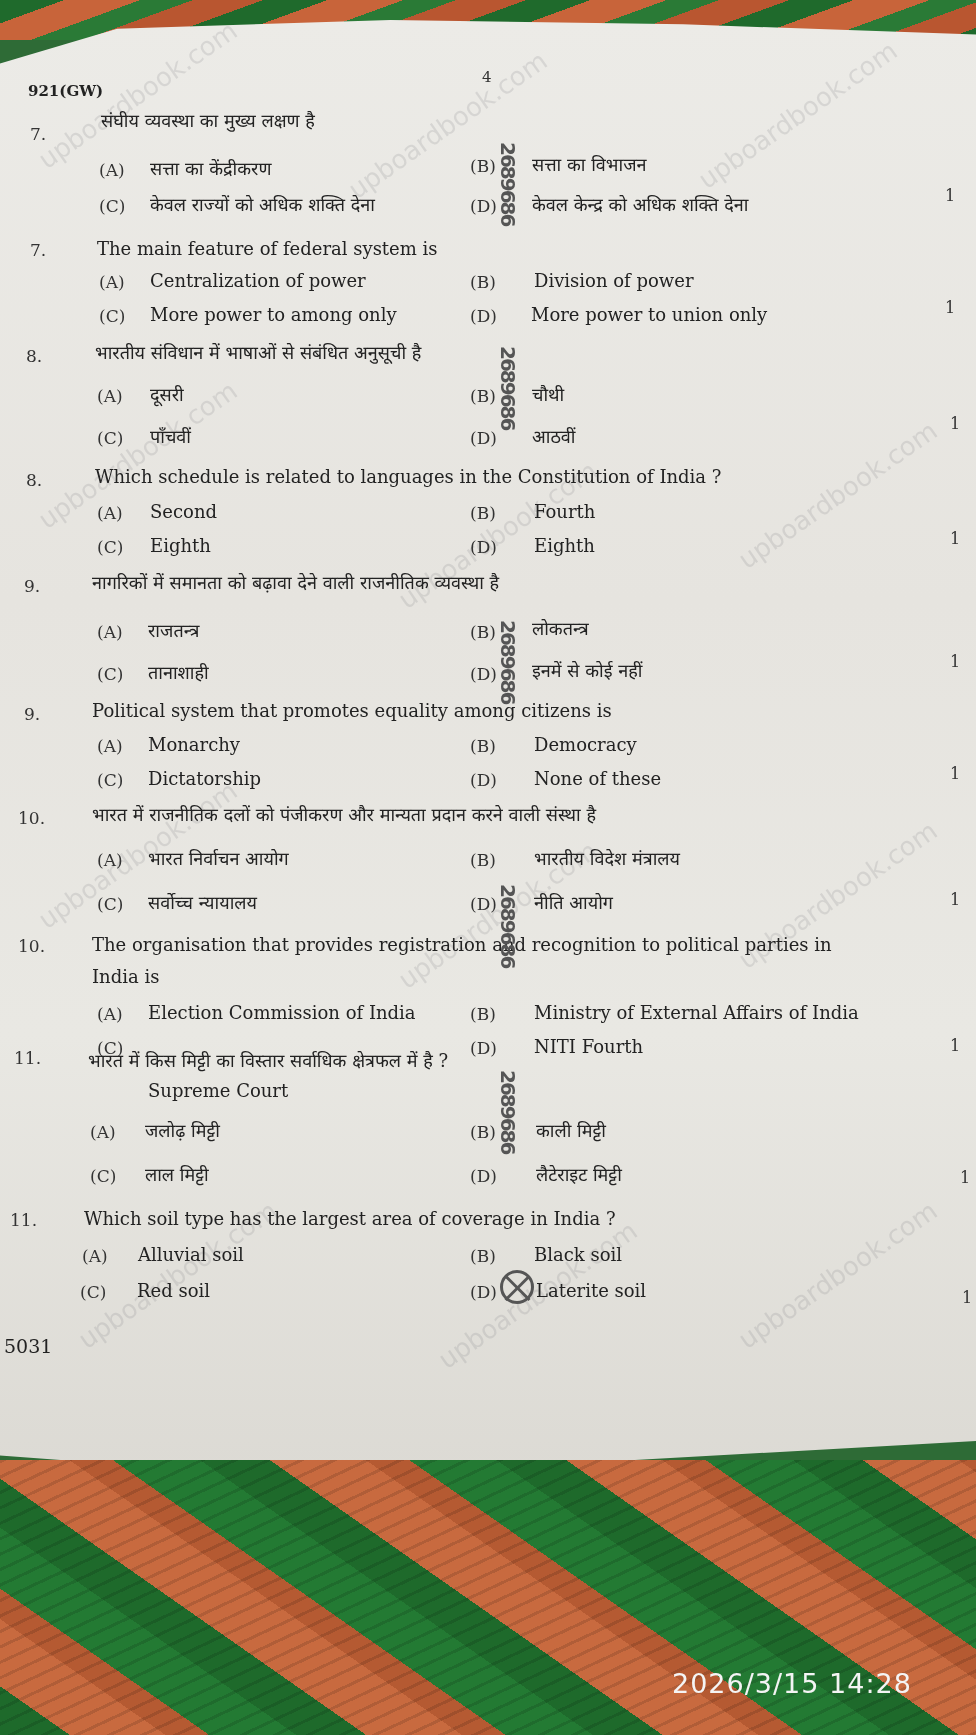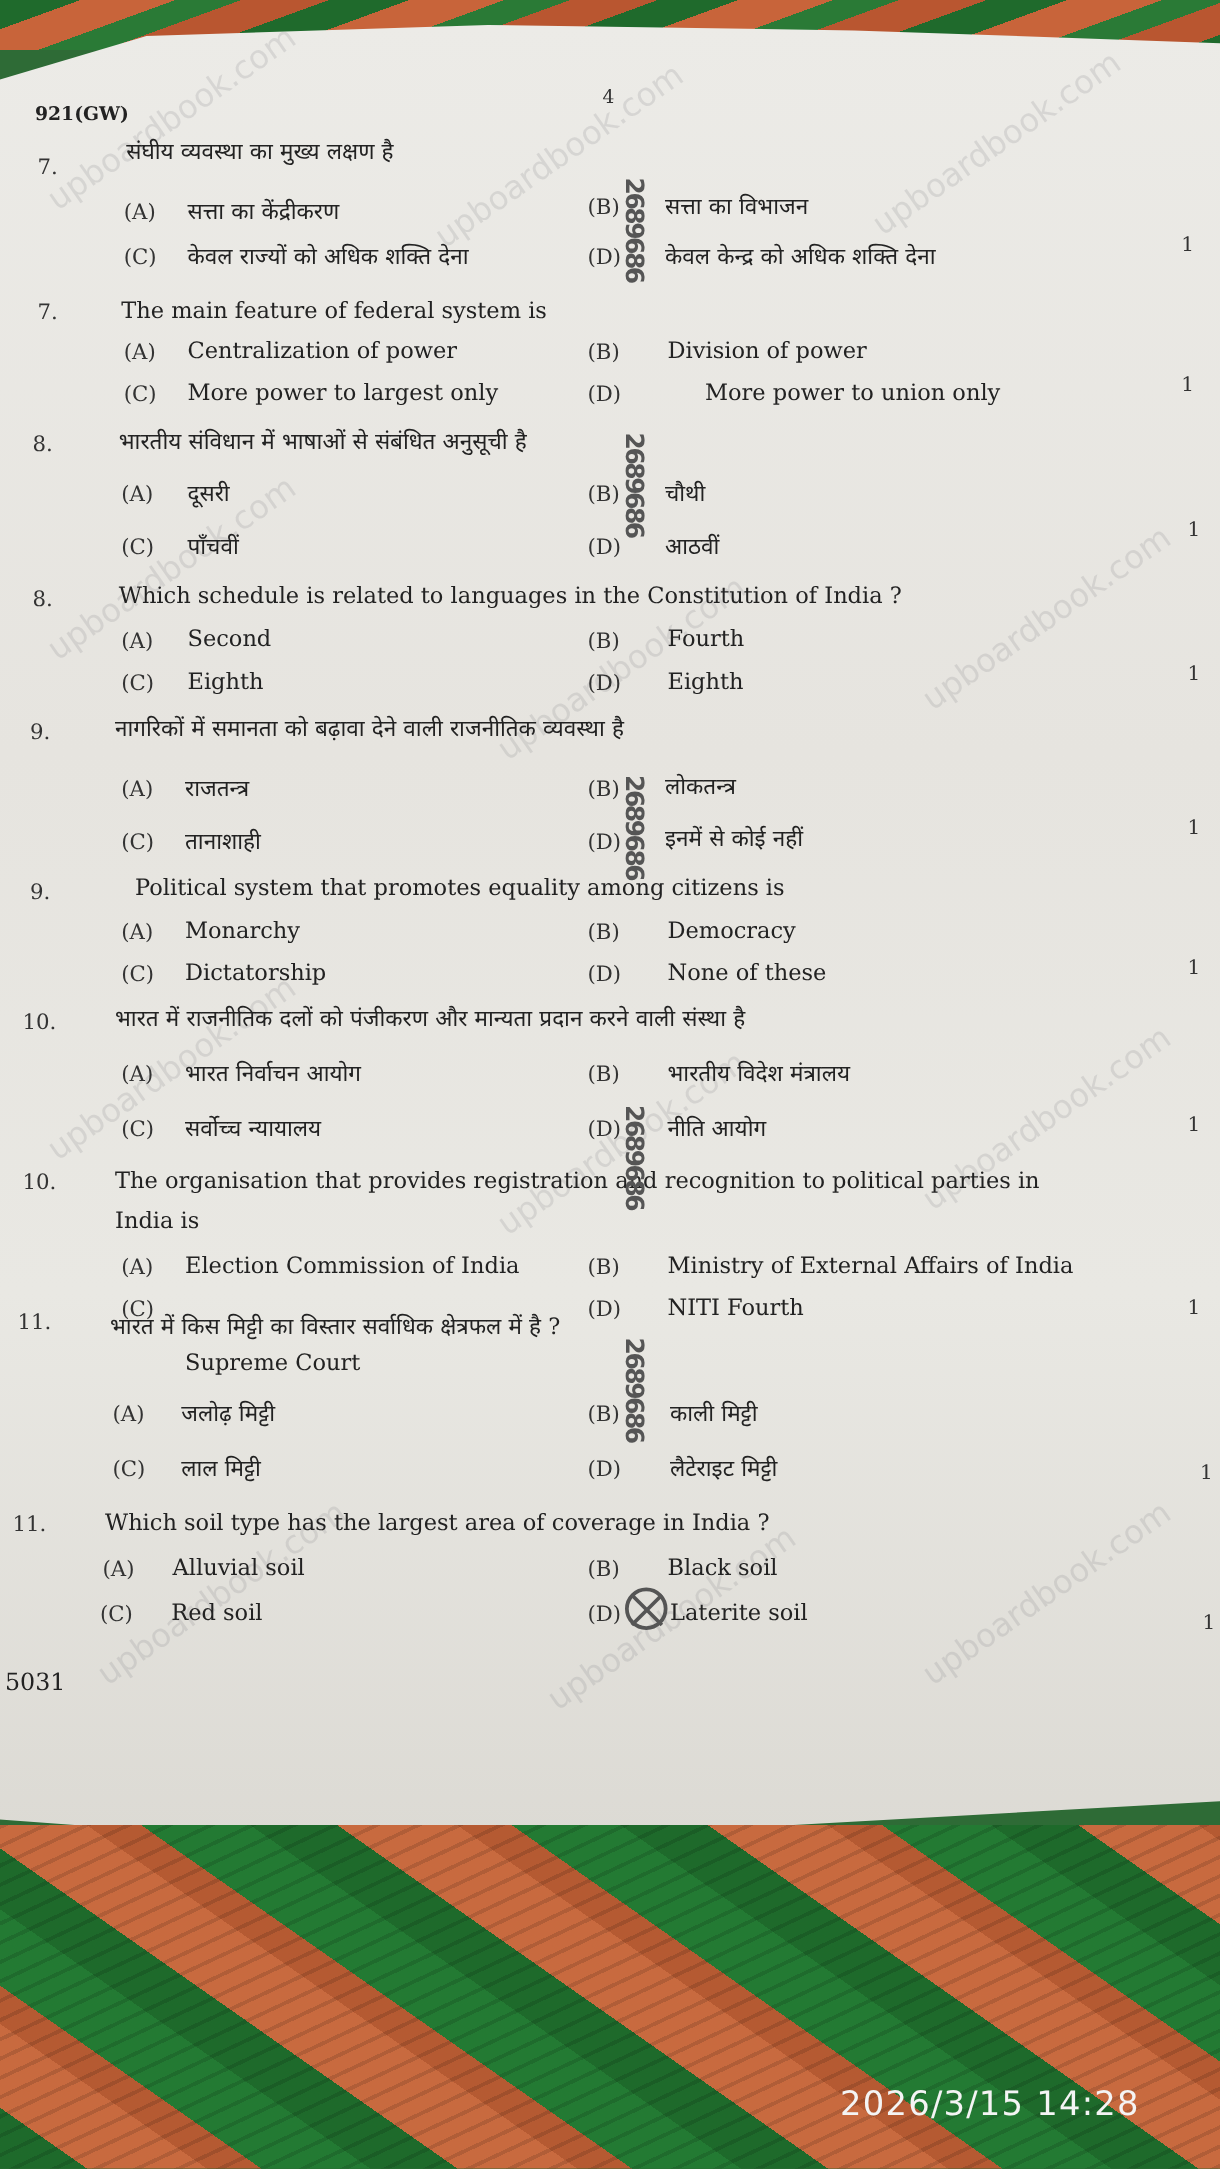--- a/index.html
+++ b/index.html
@@ -87,23 +87,23 @@
 <div class="opt-text" style="left:532px;top:192px">केवल केन्द्र को अधिक शक्ति देना</div>
 <div class="marks" style="left:945px;top:186px">1</div>
 
 <div class="qnum" style="left:30px;top:240px">7.</div>
 <div class="qtext" style="left:97px;top:238px">The main feature of federal system is</div>
 <div class="opt-label" style="left:99px;top:272px">(A)</div>
 <div class="opt-text" style="left:150px;top:270px">Centralization of power</div>
 <div class="opt-label" style="left:470px;top:272px">(B)</div>
 <div class="opt-text" style="left:534px;top:270px">Division of power</div>
 <div class="opt-label" style="left:99px;top:306px">(C)</div>
-<div class="opt-text" style="left:150px;top:304px">More power to largest only</div>
+<div class="opt-text" style="left:150px;top:304px">More power to among only</div>
 <div class="opt-label" style="left:470px;top:306px">(D)</div>
-<div class="opt-text" style="left:564px;top:304px">More power to union only</div>
+<div class="opt-text" style="left:531px;top:304px">More power to union only</div>
 <div class="marks" style="left:945px;top:298px">1</div>
 
 <div class="qnum" style="left:26px;top:346px">8.</div>
 <div class="qtext" style="left:95px;top:340px">भारतीय संविधान में भाषाओं से संबंधित अनुसूची है</div>
 <div class="opt-label" style="left:97px;top:386px">(A)</div>
 <div class="opt-text" style="left:150px;top:382px">दूसरी</div>
 <div class="opt-label" style="left:470px;top:386px">(B)</div>
 <div class="opt-text" style="left:532px;top:382px">चौथी</div>
 <div class="opt-label" style="left:97px;top:428px">(C)</div>
 <div class="opt-text" style="left:150px;top:424px">पाँचवीं</div>
@@ -129,21 +129,21 @@
 <div class="opt-text" style="left:148px;top:618px">राजतन्त्र</div>
 <div class="opt-label" style="left:470px;top:622px">(B)</div>
 <div class="opt-text" style="left:532px;top:616px">लोकतन्त्र</div>
 <div class="opt-label" style="left:97px;top:664px">(C)</div>
 <div class="opt-text" style="left:148px;top:660px">तानाशाही</div>
 <div class="opt-label" style="left:470px;top:664px">(D)</div>
 <div class="opt-text" style="left:532px;top:658px">इनमें से कोई नहीं</div>
 <div class="marks" style="left:950px;top:652px">1</div>
 
 <div class="qnum" style="left:24px;top:704px">9.</div>
-<div class="qtext" style="left:108px;top:700px">Political system that promotes equality among citizens is</div>
+<div class="qtext" style="left:92px;top:700px">Political system that promotes equality among citizens is</div>
 <div class="opt-label" style="left:97px;top:736px">(A)</div>
 <div class="opt-text" style="left:148px;top:734px">Monarchy</div>
 <div class="opt-label" style="left:470px;top:736px">(B)</div>
 <div class="opt-text" style="left:534px;top:734px">Democracy</div>
 <div class="opt-label" style="left:97px;top:770px">(C)</div>
 <div class="opt-text" style="left:148px;top:768px">Dictatorship</div>
 <div class="opt-label" style="left:470px;top:770px">(D)</div>
 <div class="opt-text" style="left:534px;top:768px">None of these</div>
 <div class="marks" style="left:950px;top:764px">1</div>
 

